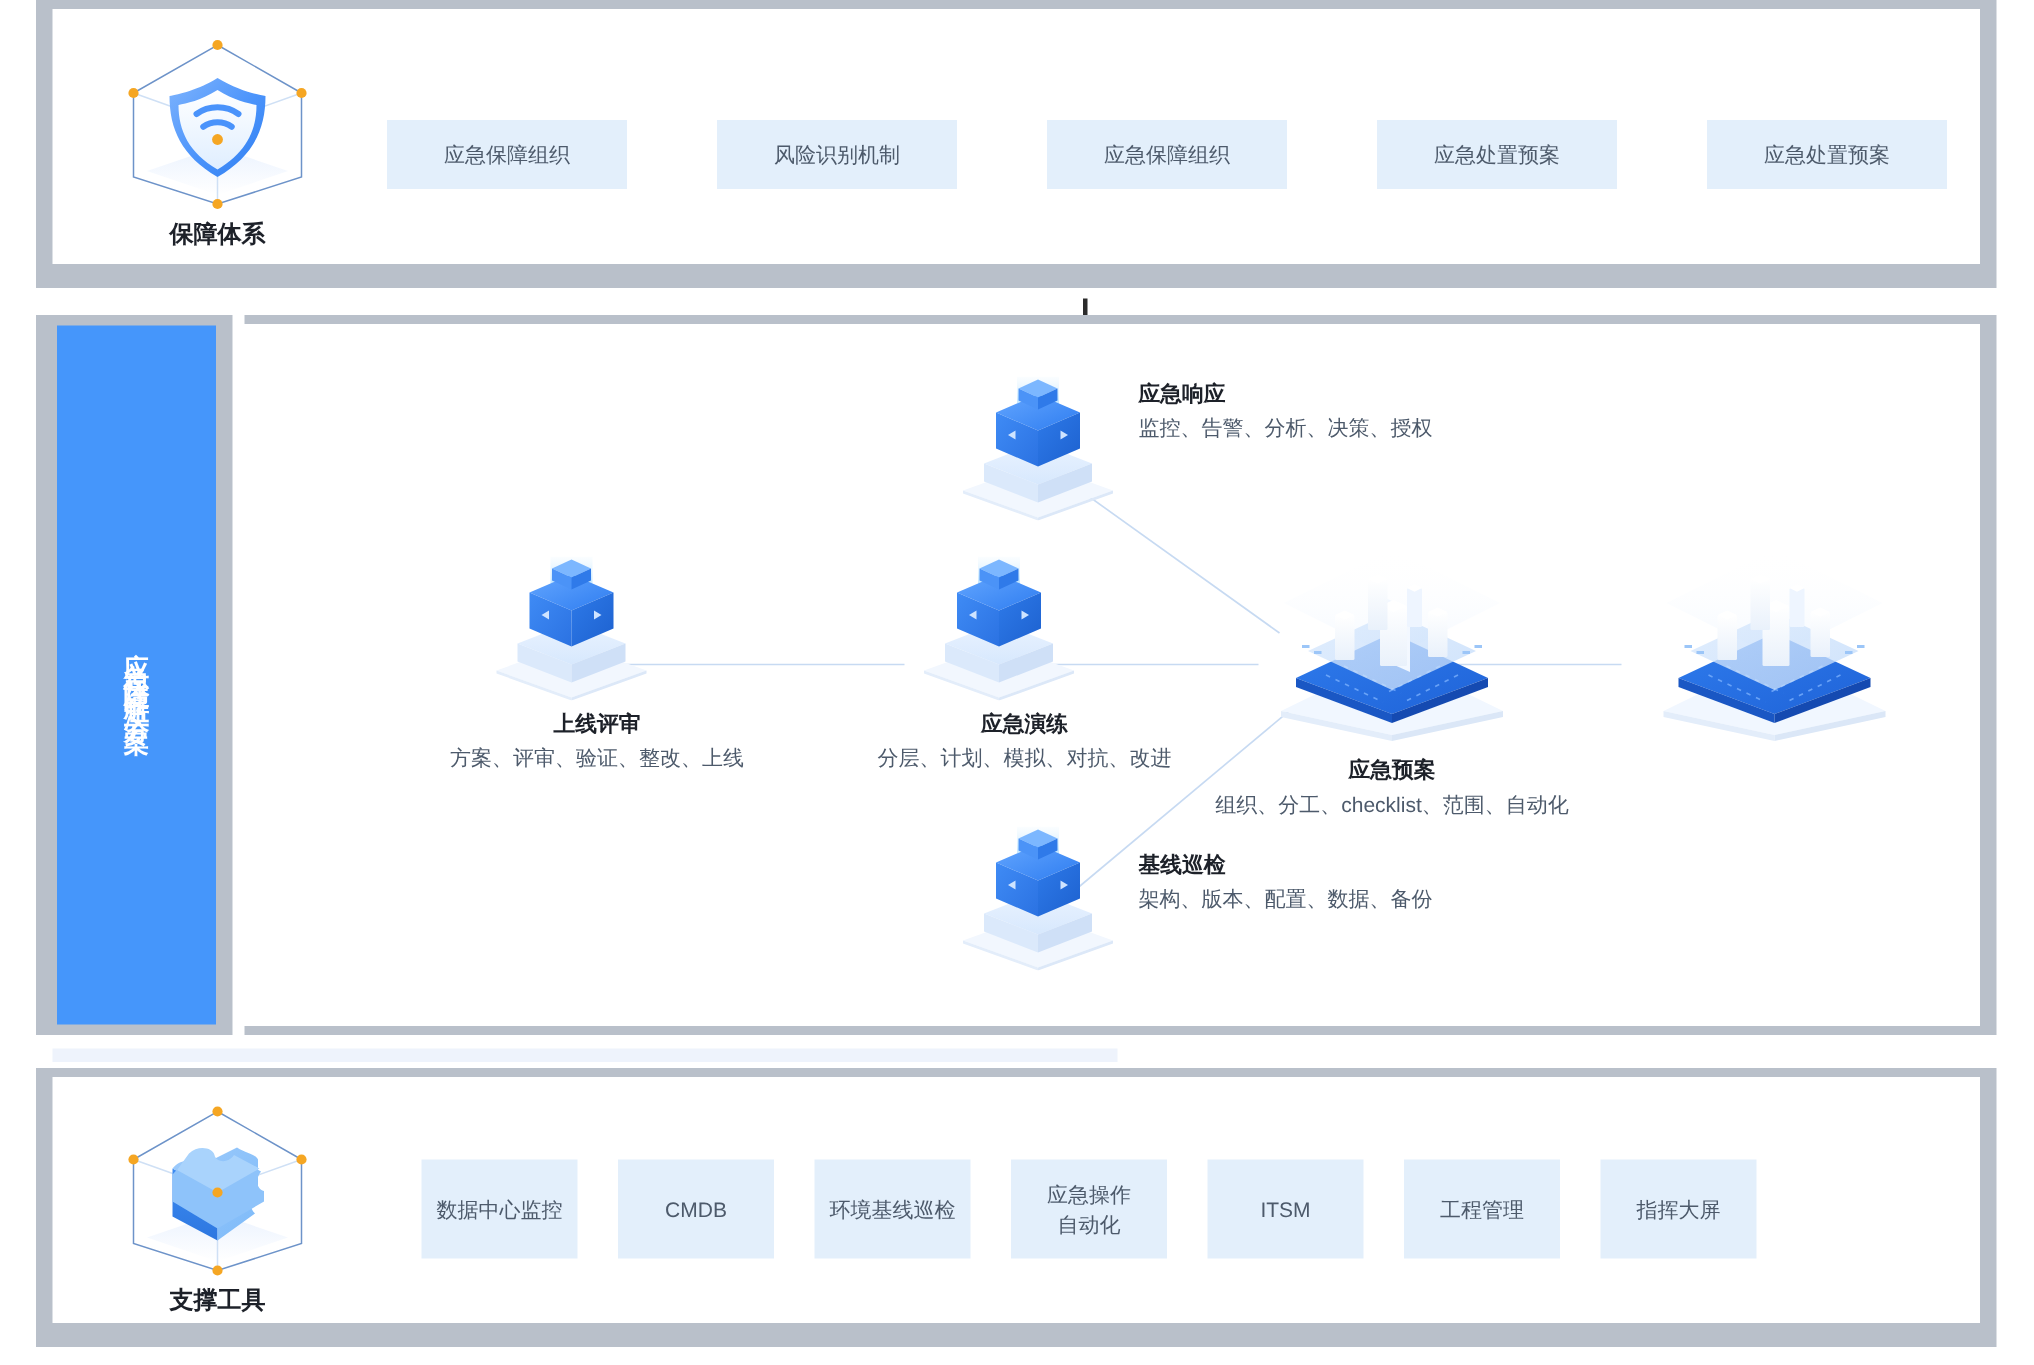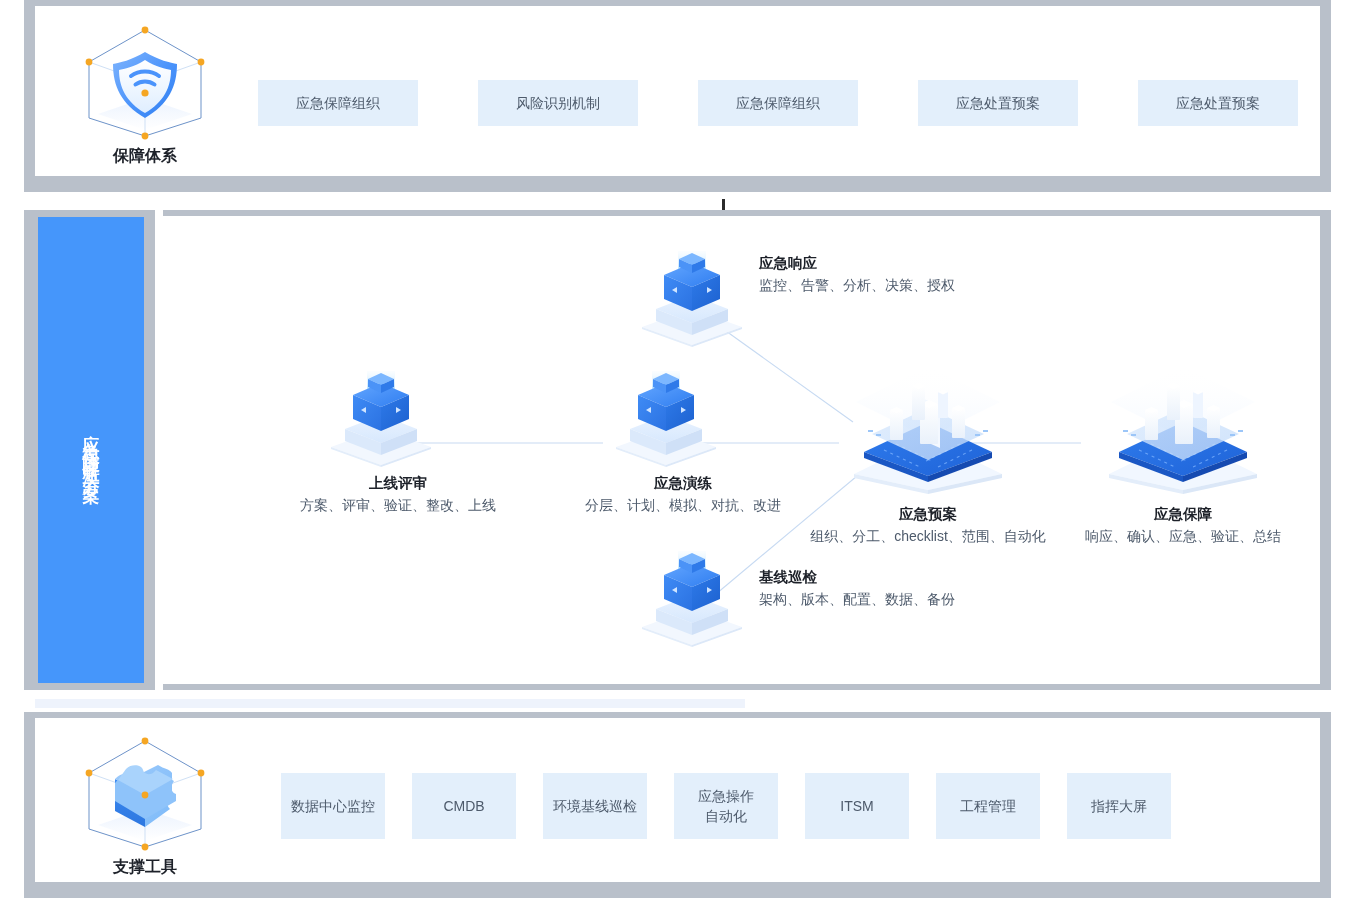--- a/index.html
+++ b/index.html
@@ -376,24 +376,20 @@
             <polygon points="88,28 93,25.5 98,28 93,30.5" fill="#ffffff"></polygon>
           </g>
           <g fill="#9cc6f8">
             <rect x="18" y="66" width="5" height="2"></rect>
             <rect x="26" y="70" width="5" height="2"></rect>
             <rect x="133" y="66" width="5" height="2"></rect>
             <rect x="125" y="70" width="5" height="2"></rect>
           </g>
         </svg>
       </div>
-      <div class="cap center" style="left:0;top:140px;width:260px;">
-        <div class="t">应急保障</div>
-        <div class="s">响应、确认、应急、验证、总结</div>
-      </div>
     </div>
 
     <div class="node" style="left:478px;top:335px;width:420px;height:110px;">
       <div class="art">
         <svg width="106" height="96" viewBox="0 0 106 96">
           <path d="M37 0 L65 0 L65 20 L37 20 Z" fill="url(#beam)"></path>
           <polygon points="51,58 101,76 51,94 1,76" fill="#f2f7fe"></polygon>
           <polygon points="1,76 51,94 51,96 1,78 Z" fill="#e3edfa"></polygon>
           <polygon points="101,76 51,94 51,96 101,78 Z" fill="#dce8f8"></polygon>
           <polygon points="51,44 87,58 51,72 15,58" fill="url(#podTop)"></polygon>

